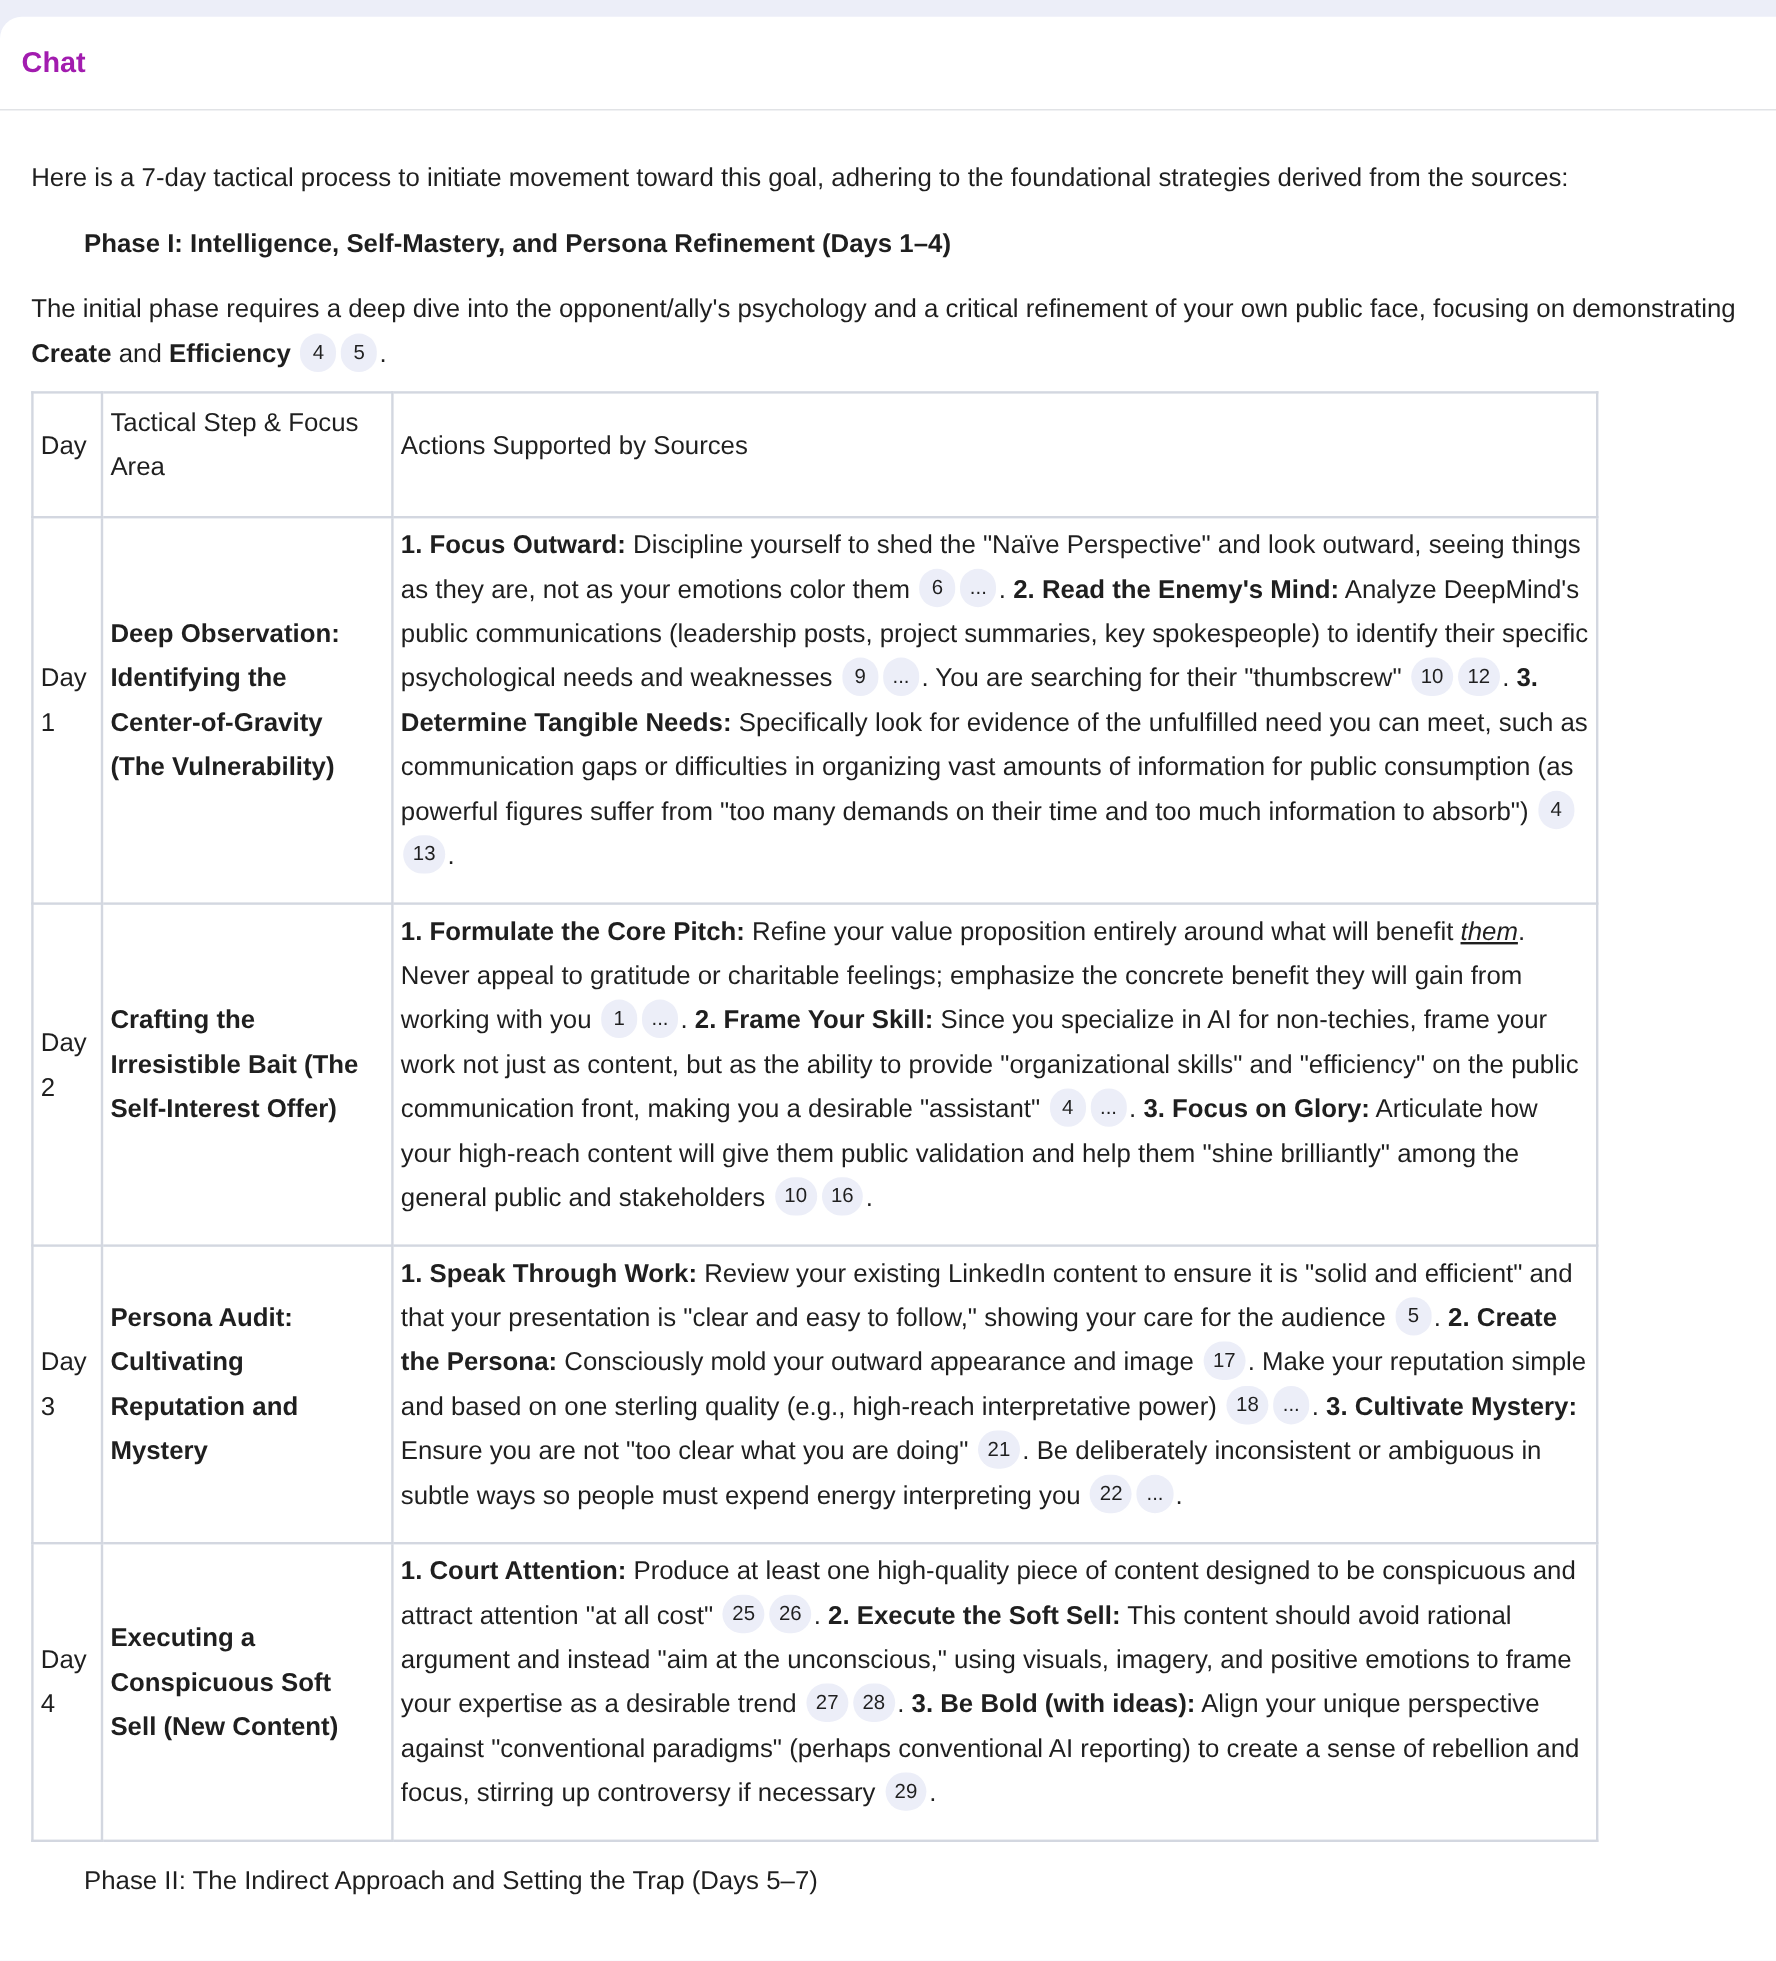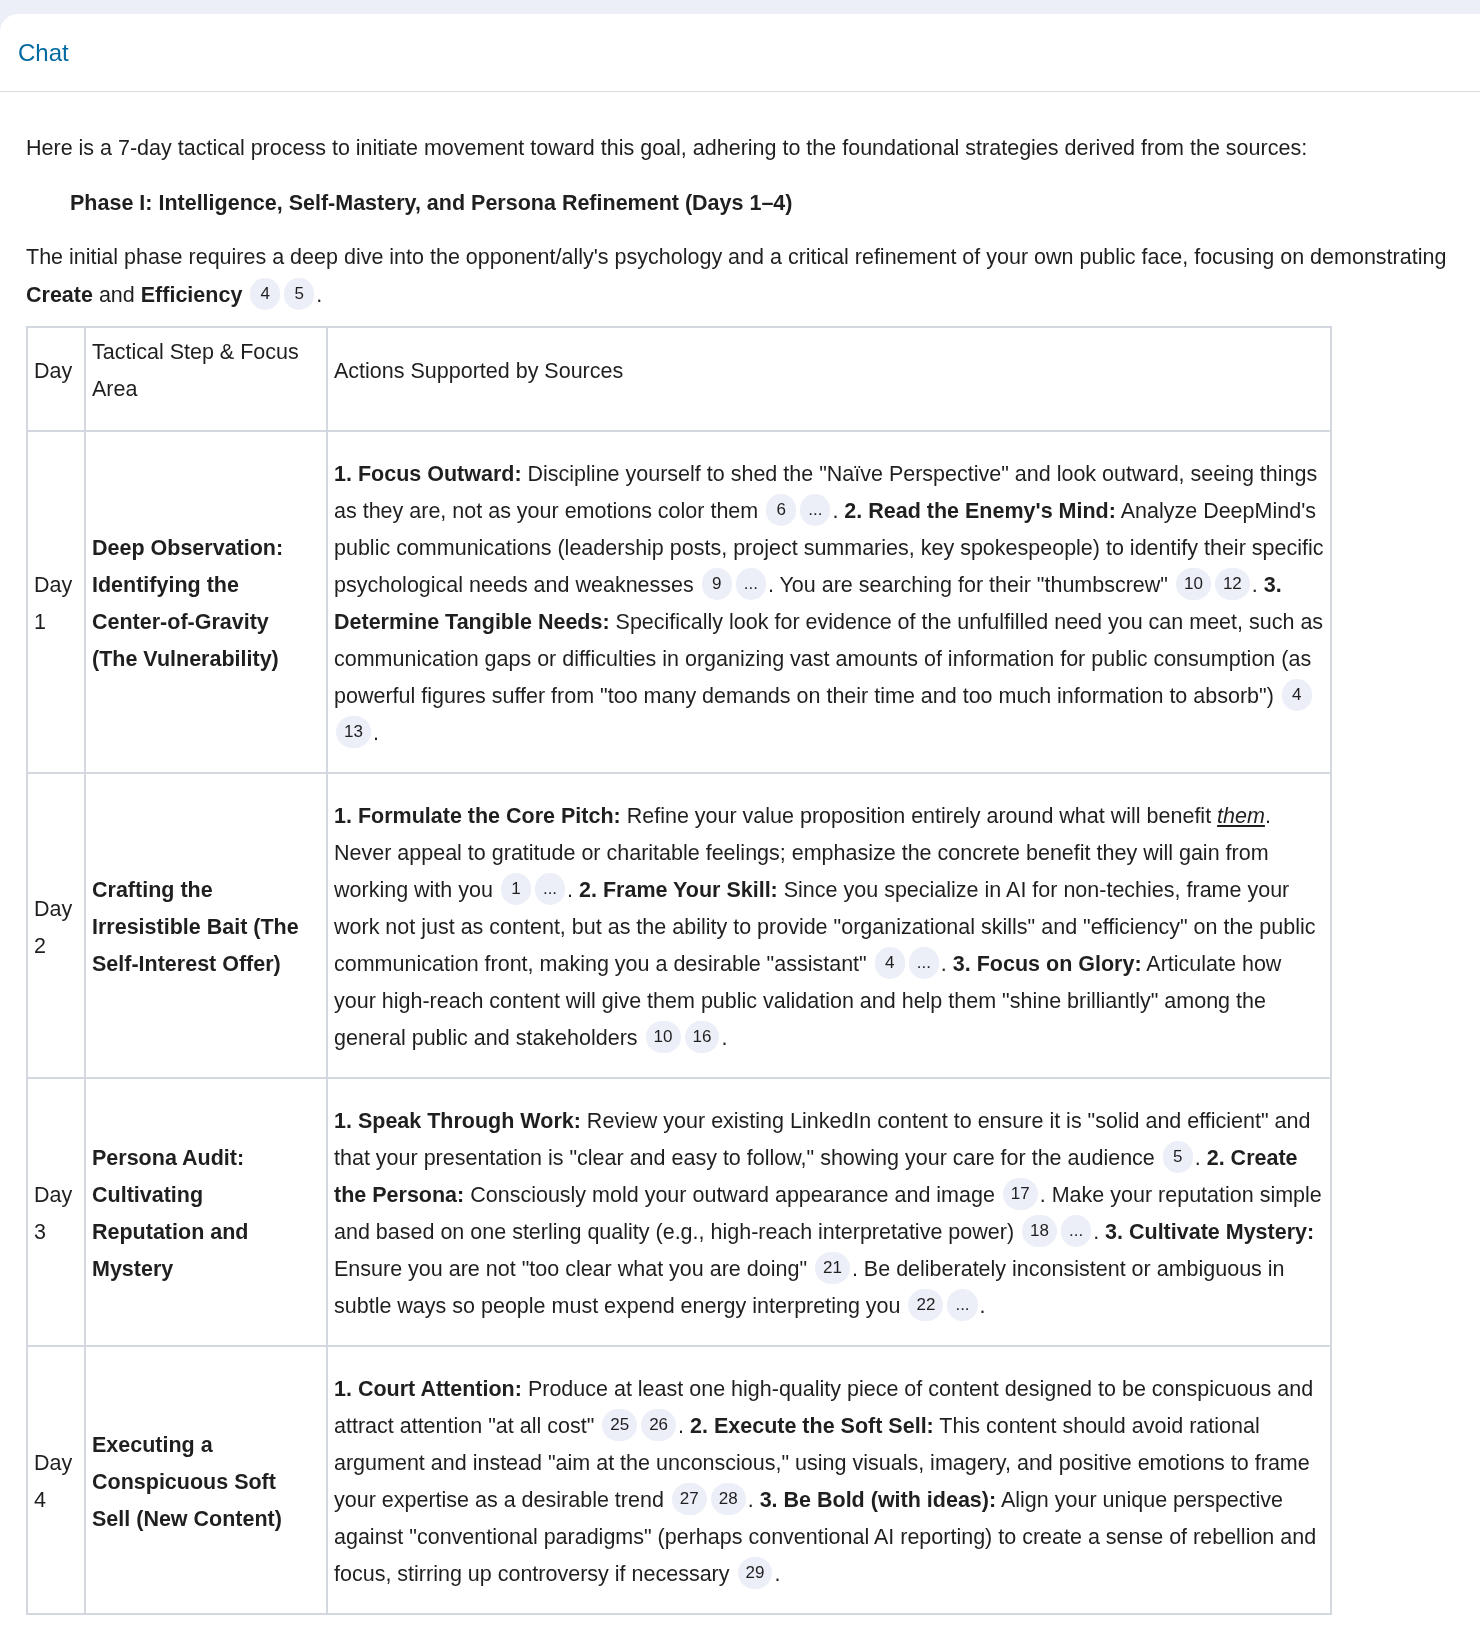--- a/index.html
+++ b/index.html
@@ -6,36 +6,36 @@
   html, body { width: 1480px; height: 1634px; overflow: hidden; background: #eceef8; }
   body { font-family: "Liberation Sans", sans-serif; color: #1f1f1f; }
   .panel {
     position: absolute; left: 0; top: 14px; width: 1480px; height: 1620px;
     background: #ffffff; border-top-left-radius: 18px; overflow: hidden;
   }
   .panel-header {
     height: 78px; border-bottom: 1px solid #dadce0;
     display: flex; align-items: center; padding-left: 18px;
   }
-  .panel-title { font-size: 24px; color: #0369a1; font-weight: 400; }
+  .panel-title { font-size: 24px; color: #a21caf; font-weight: 700; }
   .content { padding: 37px 26px 0 26px; }
   p.msg { font-size: 21.5px; line-height: 38px; margin-bottom: 17px; }
   p.msg.tight { margin-bottom: 12px; }
   p.phase { font-size: 21.5px; line-height: 38px; font-weight: 700; margin-bottom: 16px; margin-left: 44px; }
   b { font-weight: 700; }
   .chip {
     display: inline-block; min-width: 30px; height: 32px; padding: 0 8px;
     border-radius: 16px; background: #eceef8; color: #1f1f1f;
     font-size: 17px; line-height: 32px; text-align: center; vertical-align: middle;
     margin: 0 2px; position: relative; top: -2px; cursor: pointer;
   }
   table { border-collapse: collapse; width: 1306px; margin-top: 4px; }
   td, th { border: 2px solid #d3d7e0; vertical-align: middle; font-size: 21.5px; line-height: 37px; text-align: left; font-weight: 400; }
   th { padding: 6px 6px 22px 6px; }
-  td { padding: 24px 6px 20px 6px; }
+  td { padding: 4px 6px 20px 6px; }
   td.day { width: 58px; font-weight: 400; }
   td.focus { width: 242px; font-weight: 700; }
   th.day { width: 58px; }
   th.focus { width: 242px; }
   .after { font-size: 21.5px; line-height: 36px; padding-top: 13px; }
   i { font-style: italic; text-decoration: underline; }
 </style>
 </head>
 <body>
 

